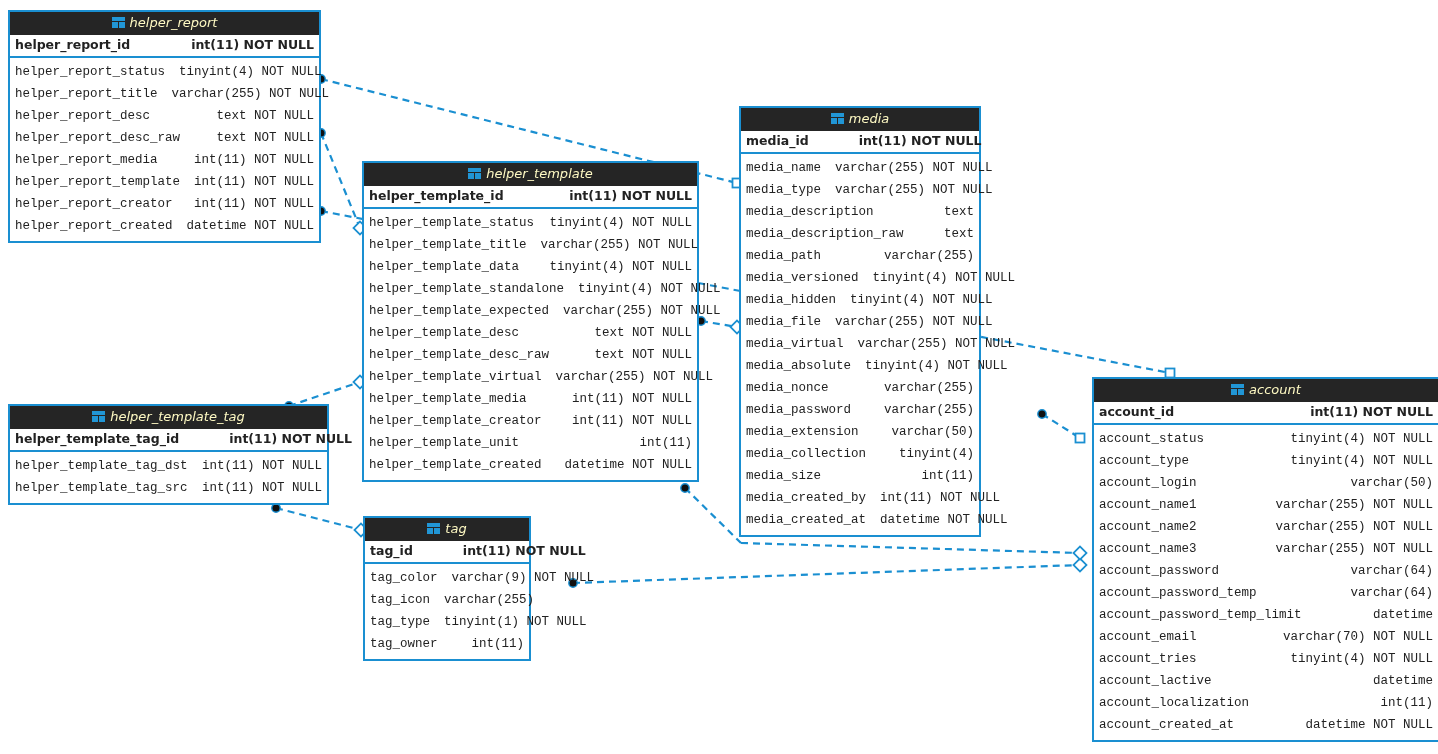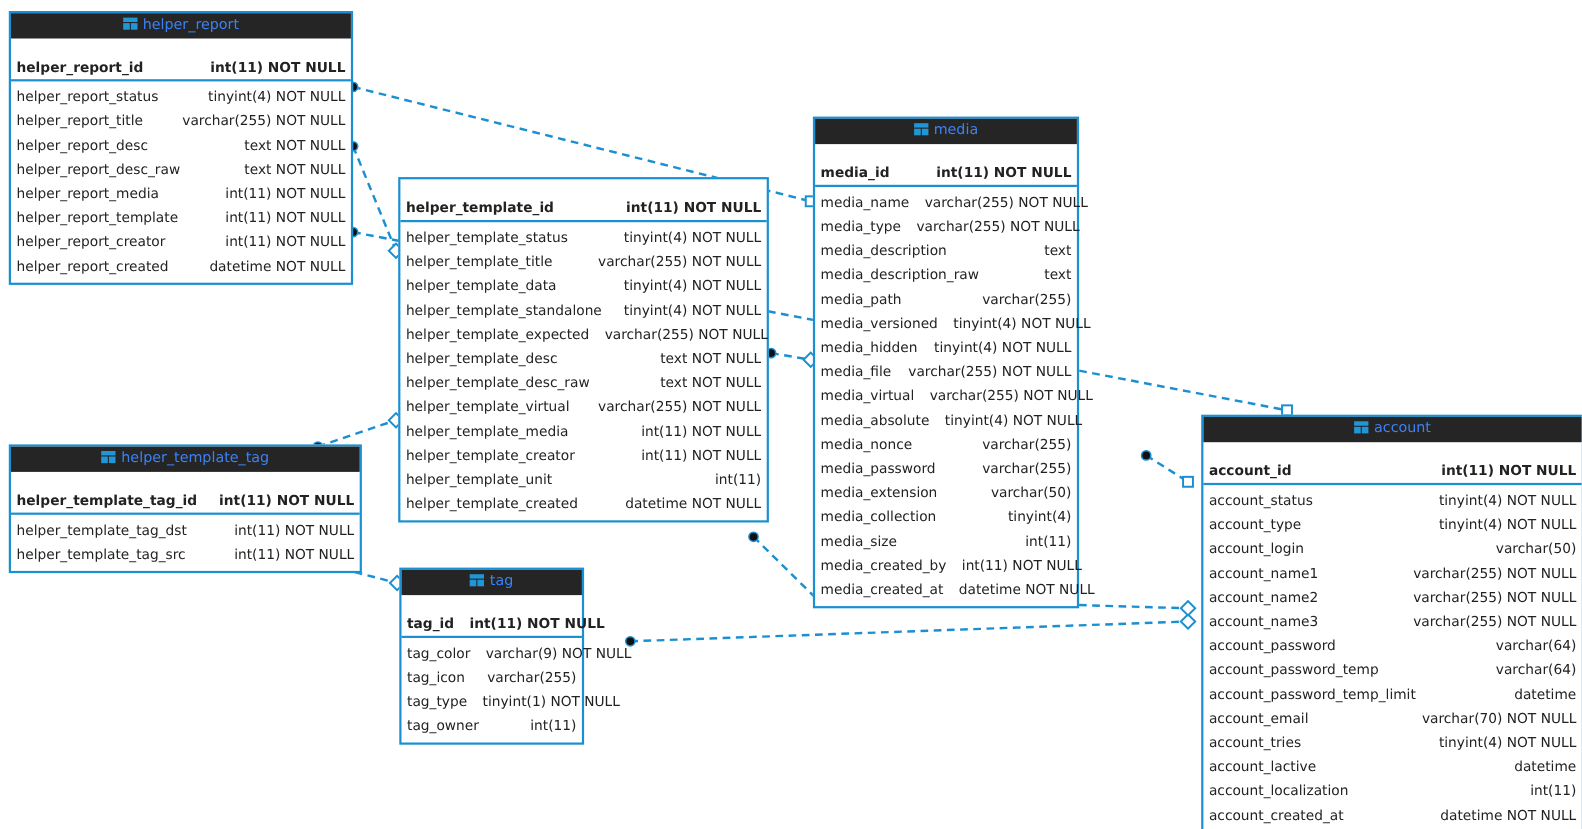--- a/index.html
+++ b/index.html
@@ -30,27 +30,28 @@
   .table-box {
     position: absolute;
     border: 2px solid #1a8fd1;
     background: #ffffff;
     box-sizing: border-box;
     font-size: 12.5px;
     color: #222222;
   }
   .tbl-header {
     background: #252525;
-    color: #3b82f6;
+    color: #fef9c3;
     text-align: center;
     font-size: 13px;
     padding: 4px 6px 5px 6px;
     line-height: 14px;
     white-space: nowrap;
     position: relative;
+    font-style: italic;
   }
   .tbl-icon {
     display: inline-block;
     width: 13px;
     height: 11px;
     vertical-align: -1px;
     margin-right: 5px;
     position: relative;
   }
   .tbl-icon i {
@@ -60,26 +61,27 @@
   }
   .tbl-icon i.t  { left:0; top:0;  width:13px; height:4px; }
   .tbl-icon i.bl { left:0; top:5px; width:6px;  height:6px; }
   .tbl-icon i.br { left:7px; top:5px; width:6px; height:6px; }
 
   .pk-row {
     display: flex;
     justify-content: space-between;
     align-items: center;
     font-weight: bold;
-    padding: 18px 5px 3px 5px;
+    padding: 2px 5px 3px 5px;
     border-bottom: 2px solid #1a8fd1;
     line-height: 16px;
     white-space: nowrap;
-  }
-  .fields { padding: 3px 0 4px 0; }
+    gap: 36px;
+  }
+  .fields { padding: 3px 0 4px 0; font-family: Liberation Mono, monospace; }
   .f-row {
     display: flex;
     justify-content: space-between;
     align-items: center;
     padding: 0px 5px;
     line-height: 22px;
     white-space: nowrap;
   }
   .f-name { text-align: left; }
   .f-type { text-align: right; padding-left: 14px; }
@@ -175,20 +177,21 @@
             <span class="f-name">helper_report_creator</span>
             <span class="f-type">int(11) NOT NULL</span>
           </div>
           <div class="f-row">
             <span class="f-name">helper_report_created</span>
             <span class="f-type">datetime NOT NULL</span>
           </div>
         </div>
       </div>
       <div class="table-box" style="left: 362px; top: 161px; width: 337px;">
+        <div class="tbl-header"><span class="tbl-icon"><i class="t"></i><i class="bl"></i><i class="br"></i></span><span>helper_template</span></div>
         <div class="pk-row">
           <span class="f-name">helper_template_id</span>
           <span class="f-type">int(11) NOT NULL</span>
         </div>
         <div class="fields">
           <div class="f-row">
             <span class="f-name">helper_template_status</span>
             <span class="f-type">tinyint(4) NOT NULL</span>
           </div>
           <div class="f-row">

